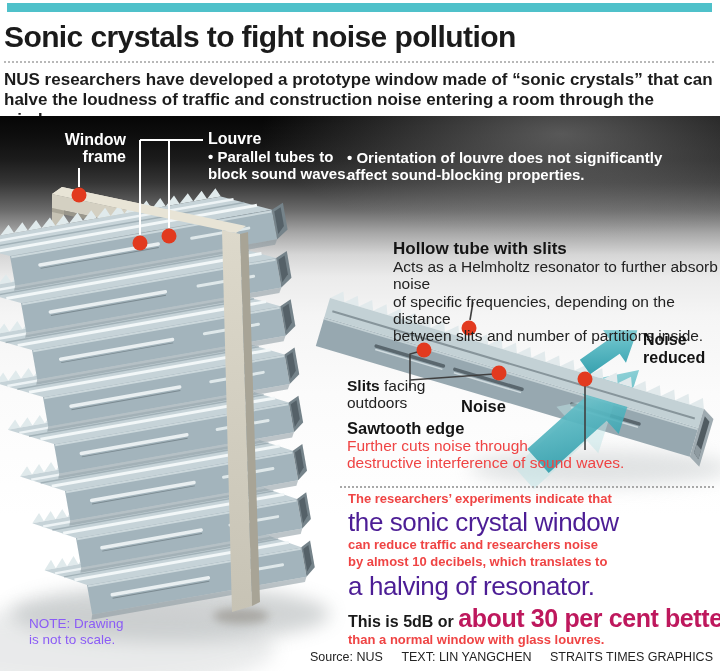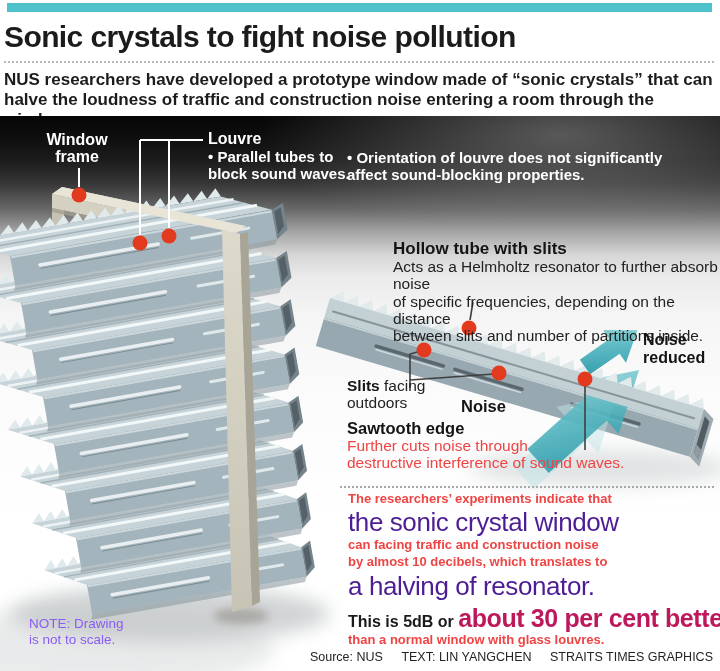--- a/index.html
+++ b/index.html
@@ -12,21 +12,21 @@
   #title-rule{left:4px;top:61px;width:710px;border-top:2px dotted #b8b8b8;height:0;}
   #intro{left:4px;top:70px;width:714px;font-size:17px;font-weight:600;line-height:20px;color:#1c1c1c;white-space:pre-line;}
   
   #figure-bg{left:0;top:116px;width:720px;height:555px;
     background:
       radial-gradient(ellipse 430px 150px at 78% 18px, rgba(150,150,150,0.55), rgba(150,150,150,0) 70%),
       linear-gradient(180deg,#060606 0%,#0f0f0f 4%,#1c1c1c 8%,#353535 12%,#6b6b6b 17%,#a6a6a6 21%,#d6d6d6 25%,#ebebeb 29%,#f5f5f5 36%,#fbfbfb 50%,#ffffff 72%);}
   svg.art{left:0;top:116px;width:720px;height:555px;}
   
   .wlabel{color:#ffffff;}
-  #window-frame-label{left:28px;top:131px;width:98px;text-align:center;font-size:16px;font-weight:700;line-height:17px;white-space:pre-line;}
+  #window-frame-label{left:28px;top:131px;width:98px;text-align:right;font-size:16px;font-weight:700;line-height:17px;white-space:pre-line;}
   #louvre-title{left:208px;top:130px;font-size:16px;font-weight:700;}
   #louvre-bullet{left:208px;top:148px;font-size:15px;font-weight:600;line-height:17px;white-space:pre-line;}
   #orientation-bullet{left:347px;top:149px;font-size:15px;font-weight:600;line-height:17px;white-space:pre-line;}
   
   #hollow-tube-title{left:393px;top:239px;font-size:17px;font-weight:700;color:#141414;}
   #hollow-tube-body{left:393px;top:258px;font-size:15.5px;line-height:17.3px;color:#222;white-space:pre-line;}
   #slits-label{left:347px;top:377px;font-size:15.5px;line-height:17px;color:#222;}
   #slits-label b{font-weight:700;color:#141414;text-align:right;}
   #noise-label{left:461px;top:397px;font-size:16.5px;font-weight:700;color:#141414;}
   #noise-reduced-label{left:643px;top:331px;font-size:16px;font-weight:700;line-height:17.5px;color:#141414;white-space:pre-line;}
@@ -182,21 +182,21 @@
 <div class="abs" id="noise-reduced-label">Noise
 reduced</div>
 <div class="abs" id="sawtooth-title">Sawtooth edge</div>
 <div class="abs" id="sawtooth-body">Further cuts noise through
 destructive interference of sound waves.</div>
 
 <div class="abs" id="separator2"></div>
 
 <div class="abs c-bold" id="c-line1">The researchers’ experiments indicate that</div>
 <div class="abs c-cyan" id="c-hl1">the sonic crystal window</div>
-<div class="abs c-bold" id="c-line2">can facing traffic and construction noise</div>
+<div class="abs c-bold" id="c-line2">can reduce traffic and researchers noise</div>
 <div class="abs c-bold" id="c-line3">by almost 10 decibels, which translates to</div>
 <div class="abs c-cyan" id="c-hl2">a halving of resonator.</div>
 <div class="abs" id="c-line4" style="left:348px"><span class="prefix">This is 5dB or </span><span class="big">about 30 per cent better</span></div>
 <div class="abs c-bold" id="c-line5">than a normal window with glass louvres.</div>
 
 <div class="abs" id="note">NOTE: Drawing
 is not to scale.</div>
 
 <div class="abs" id="footer">
   <span style="margin-left:0">Source: NUS</span>

